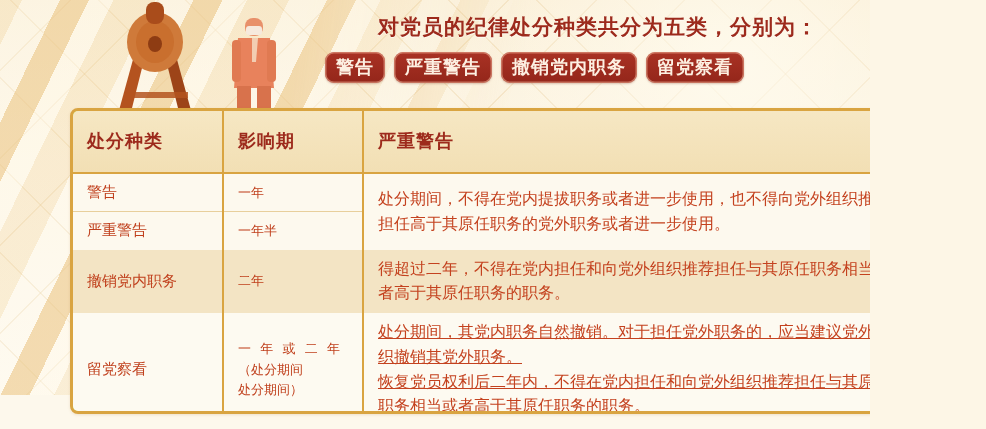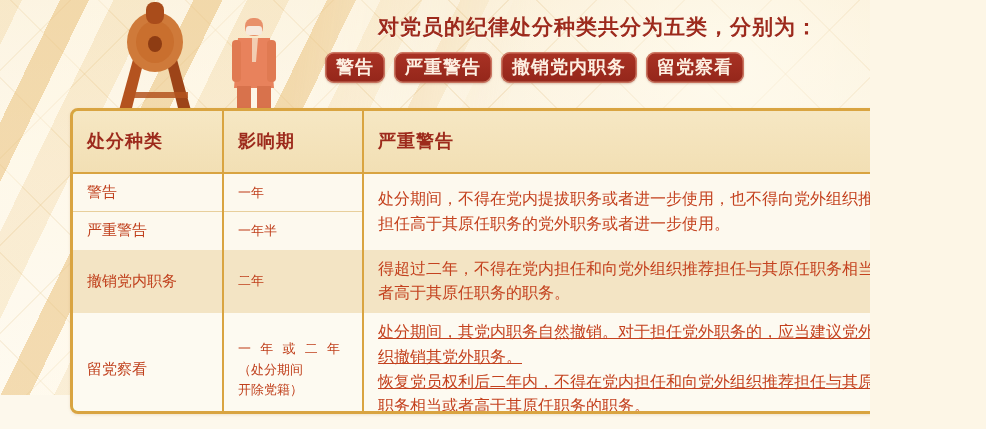--- a/index.html
+++ b/index.html
@@ -143,21 +143,21 @@
         <tr class="row-b">
           <td class="kind sep">撤销党内职务</td>
           <td class="period sep">二年</td>
           <td class="desc">得超过二年，不得在党内担任和向党外组织推荐担任与其原任职务相当或者高于其原任职务的职务。</td>
         </tr>
         <tr class="row-c">
           <td class="kind sep">留党察看</td>
           <td class="period sep center">
             <span class="ln sp">一 年 或 二 年</span>
             <span class="ln">（处分期间</span>
-            <span class="ln">开除党籍）</span>
+            <span class="ln">处分期间）</span>
           </td>
           <td class="desc">
             <p>处分期间，其党内职务自然撤销。对于担任党外职务的，应当建议党外组织撤销其党外职务。</p>
             <p>恢复党员权利后二年内，不得在党内担任和向党外组织推荐担任与其原任职务相当或者高于其原任职务的职务。</p>
           </td>
         </tr>
 
       </tbody>
     </table>
   </div>

